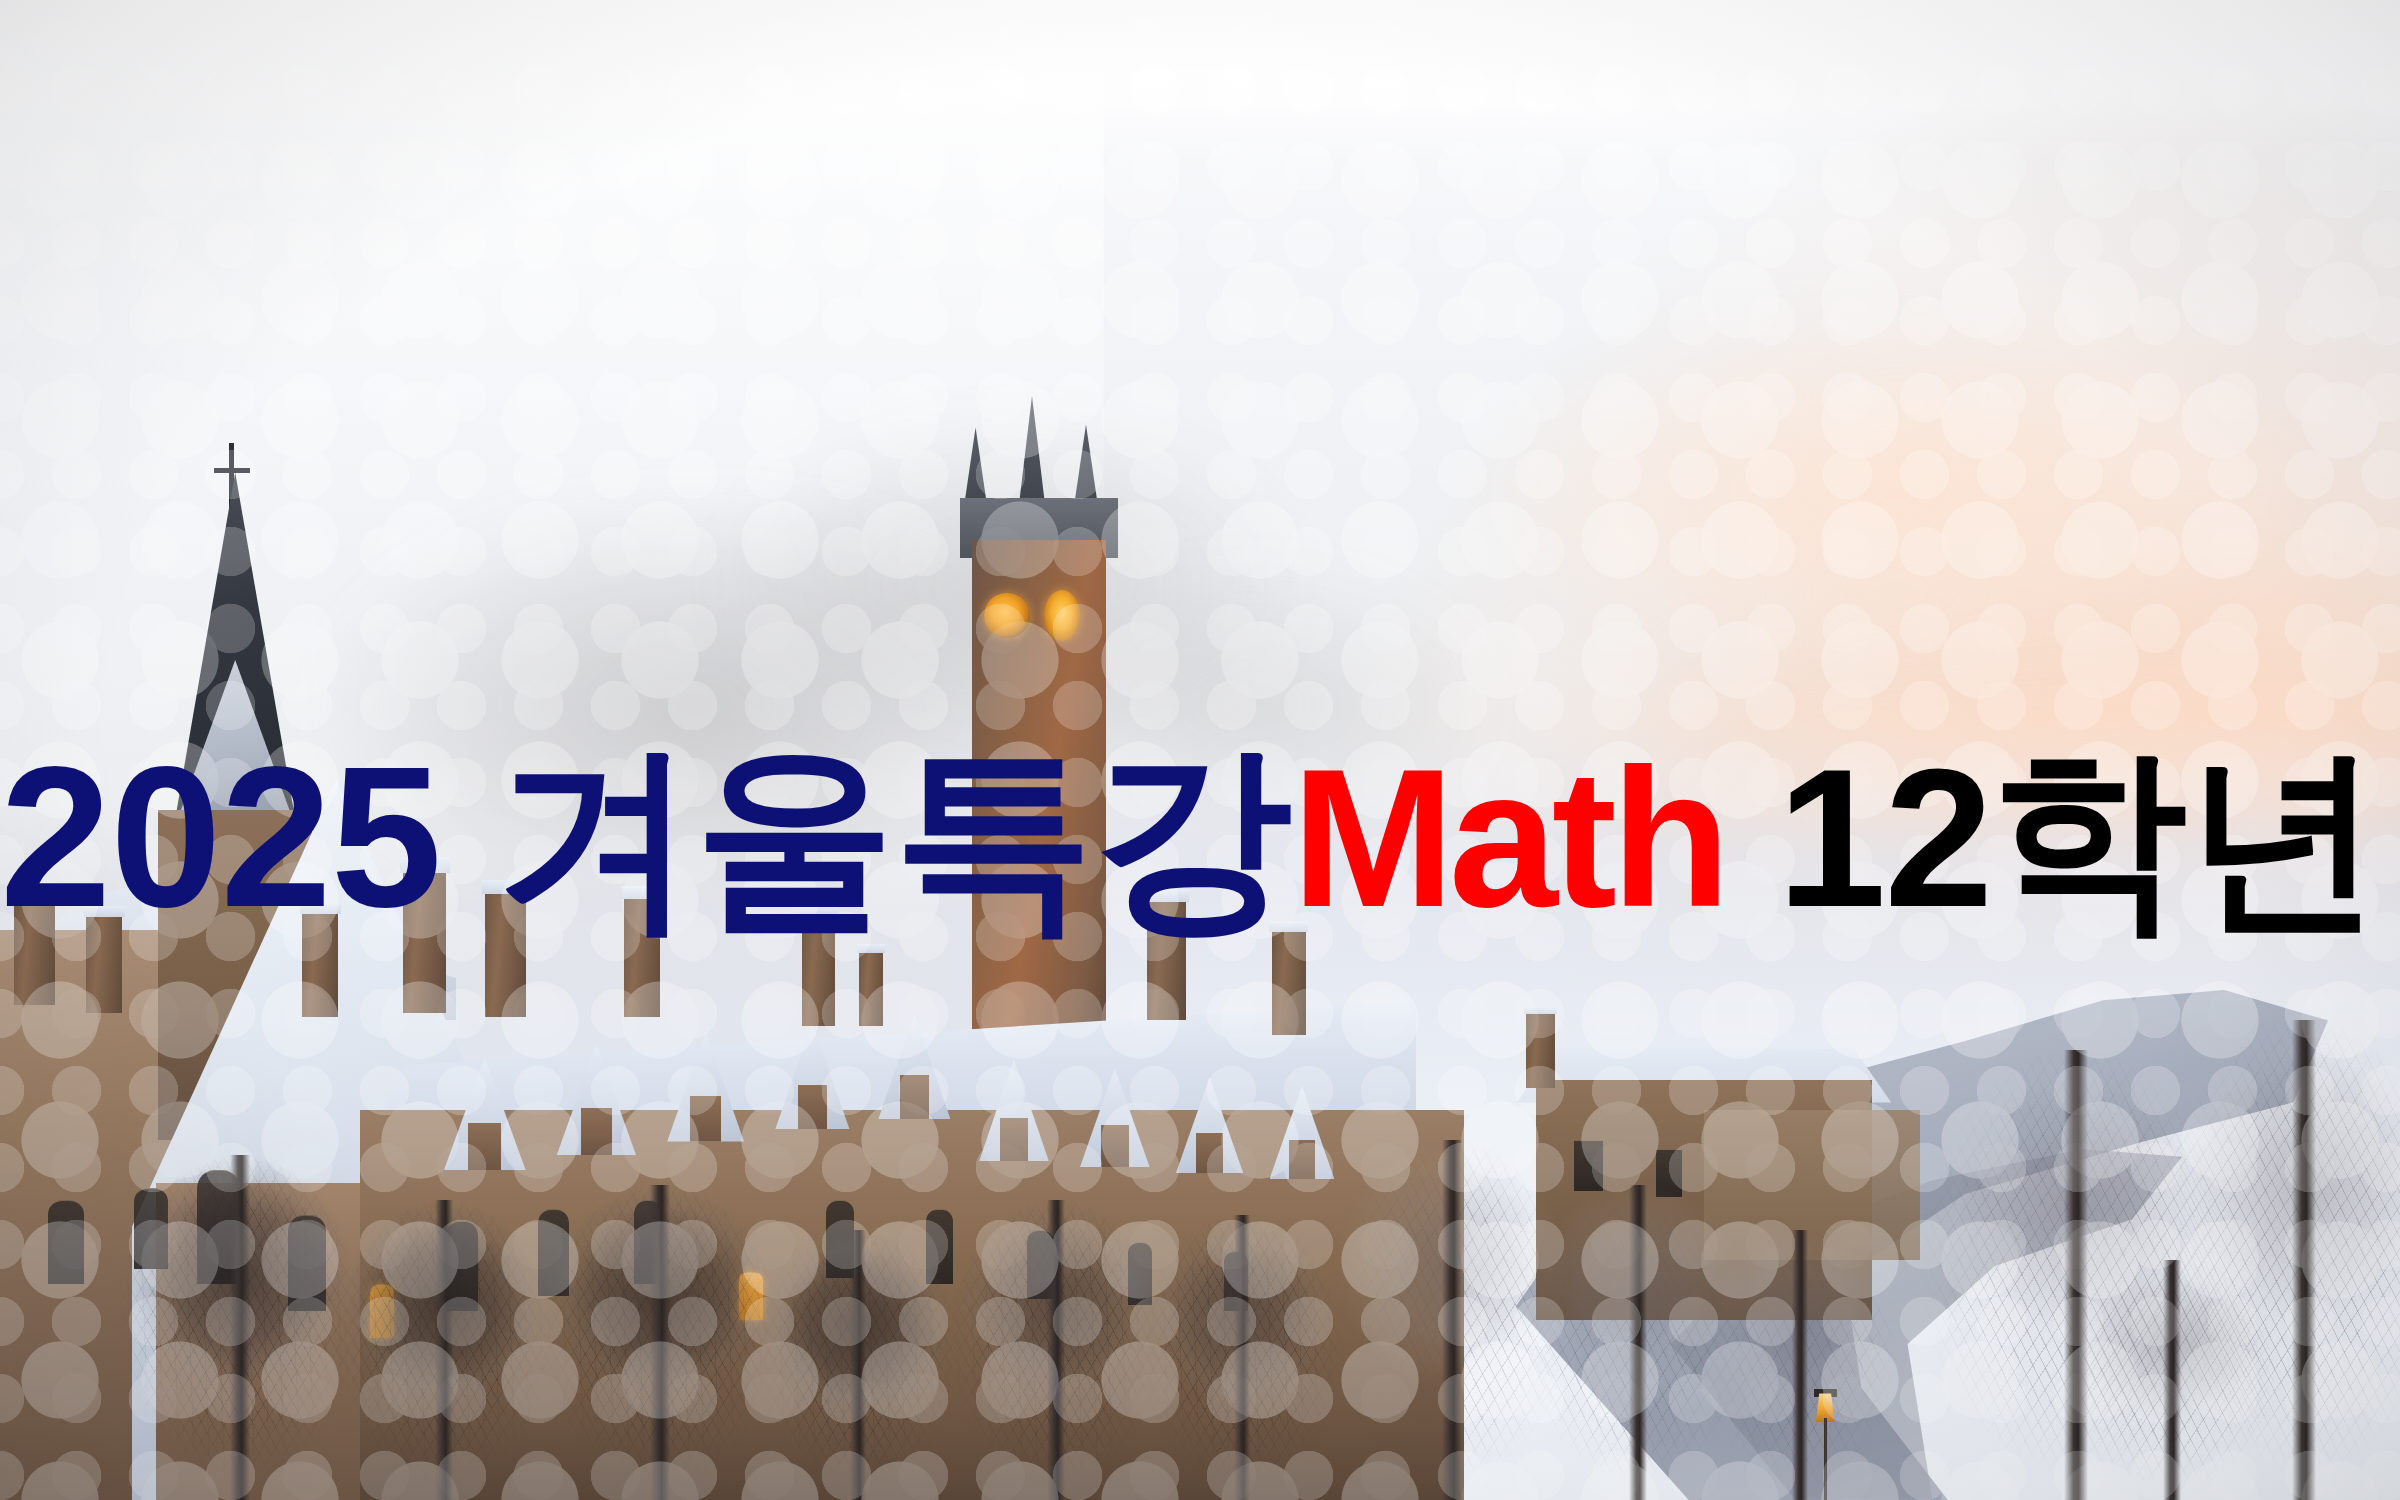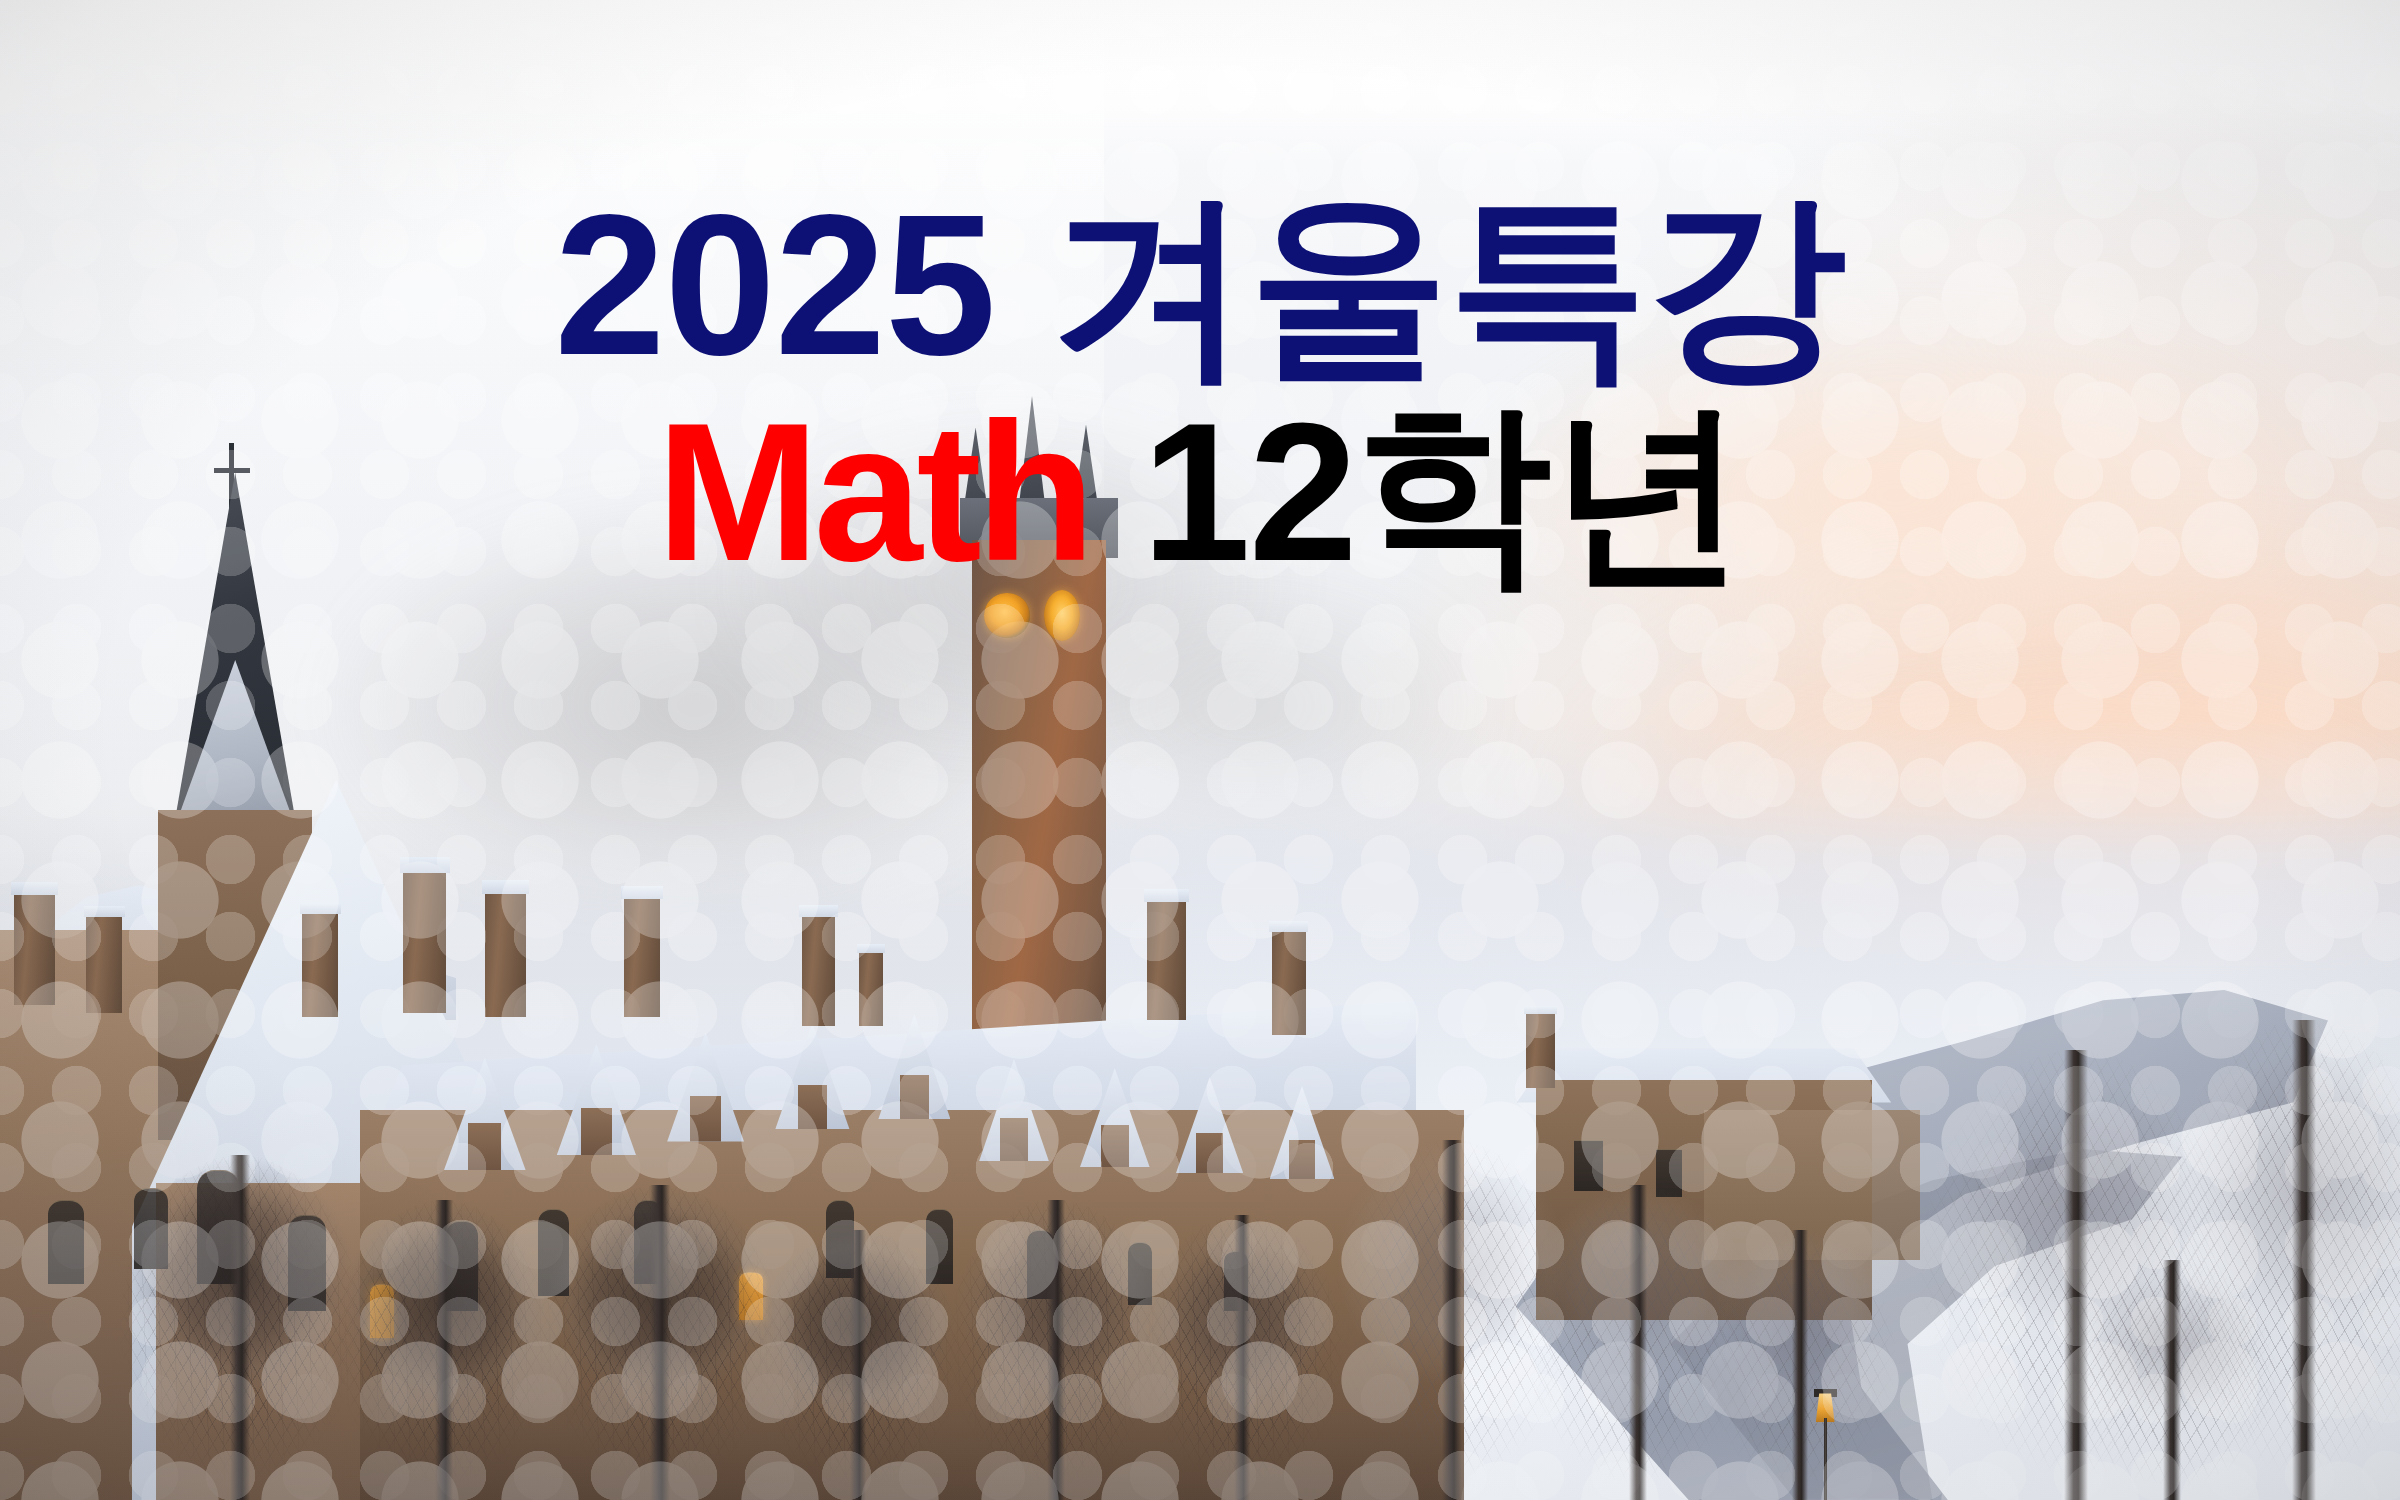--- a/index.html
+++ b/index.html
@@ -307,21 +307,21 @@
     background-position:0 0, 38px 51px;
   }
   .vignette{
     position:absolute; inset:0; pointer-events:none;
     background:radial-gradient(ellipse 78% 74% at 50% 48%, rgba(0,0,0,0) 58%, rgba(40,42,50,.10) 86%, rgba(34,36,44,.18) 100%);
   }
 
   
   .text-stack{
     position:absolute; left:0; right:0; top:0; bottom:0;
-    display:flex; flex-direction:column;
+    display:flex; flex-direction:row;
     align-items:center; justify-content:flex-start;
     padding-top:186px;
     z-index:30;
   }
   .tline{
     white-space:nowrap;
     font-weight:700;
     letter-spacing:-2px;
     line-height:.99;
   }

